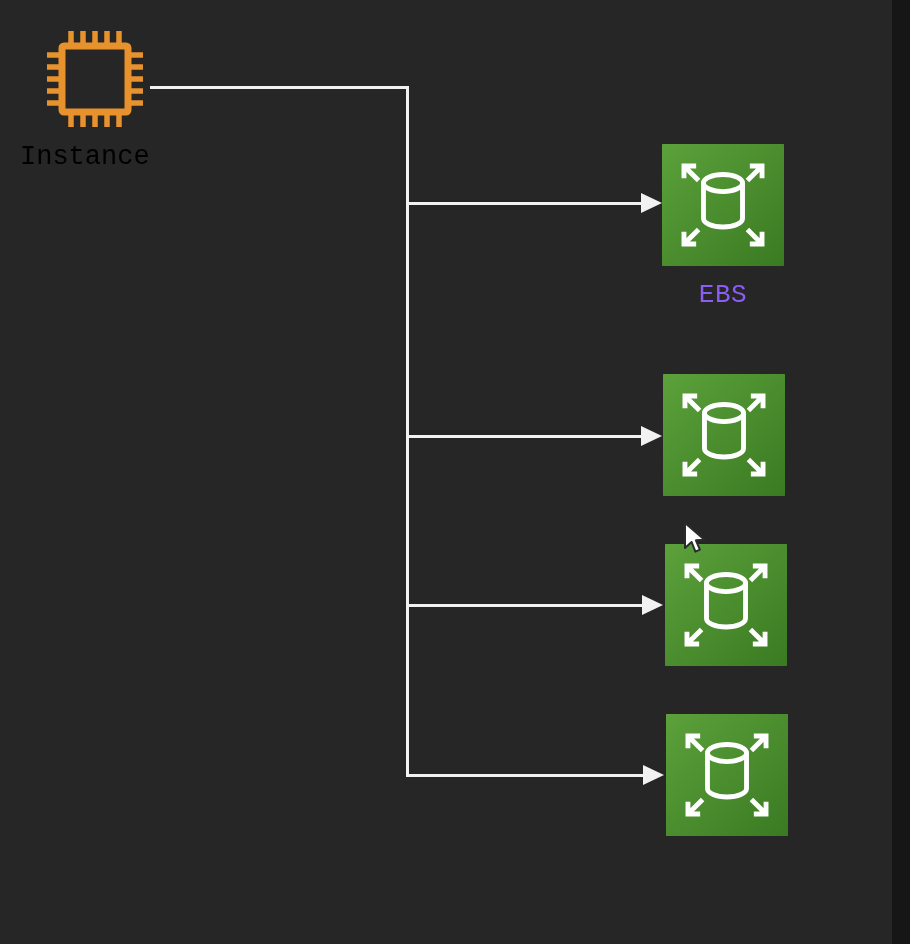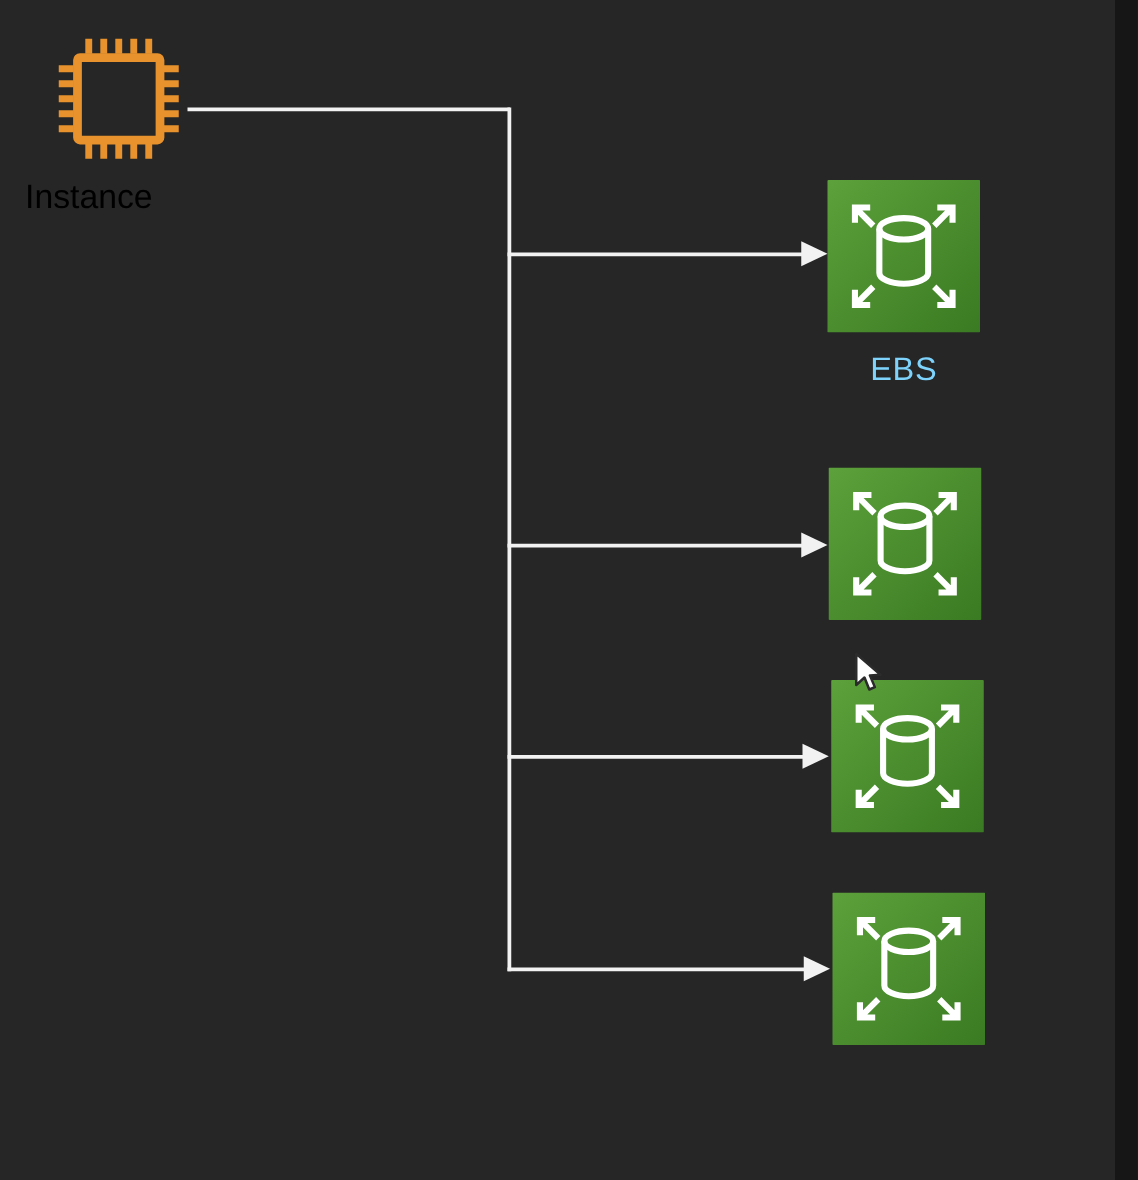--- a/index.html
+++ b/index.html
@@ -1,37 +1,37 @@
 <!DOCTYPE html>
 <html><head>
 <meta charset="utf-8">
 <style>
   html,body{margin:0;padding:0;background:#161616;}
   .canvas{
     position:relative;
     width:892px;height:944px;
     background:#262626;
     overflow:hidden;
-    font-family:Liberation Sans, sans-serif;
+    font-family:Liberation Mono, monospace;
   }
   
   .line{position:absolute;background:#F2F2F2;}
   .line.h{height:3px;}
   .line.v{width:3px;}
   .arrowhead{
     position:absolute;width:0;height:0;
     border-top:10px solid transparent;
     border-bottom:10px solid transparent;
     border-left:21px solid #F2F2F2;
   }
   
   .node{position:absolute;}
   .node .label{
     margin-top:14px;text-align:center;
-    color:#7dd3fc;font-size:26px;line-height:30px;
+    color:#8b5cf6;font-size:26px;line-height:30px;
     letter-spacing:0.5px;
   }
   .instance-node{position:absolute;left:20px;top:24px;width:150px;}
   .instance-node svg{display:block;margin:0 auto;}
   .instance-node .label{margin-top:8px;font-size:27px;}
   .vol-icon{display:block;width:124px;height:122px;border-radius:2px;}
   .vol-label{width:124px;}
   .cursor{position:absolute;left:682px;top:521px;}
 </style>
 </head>

